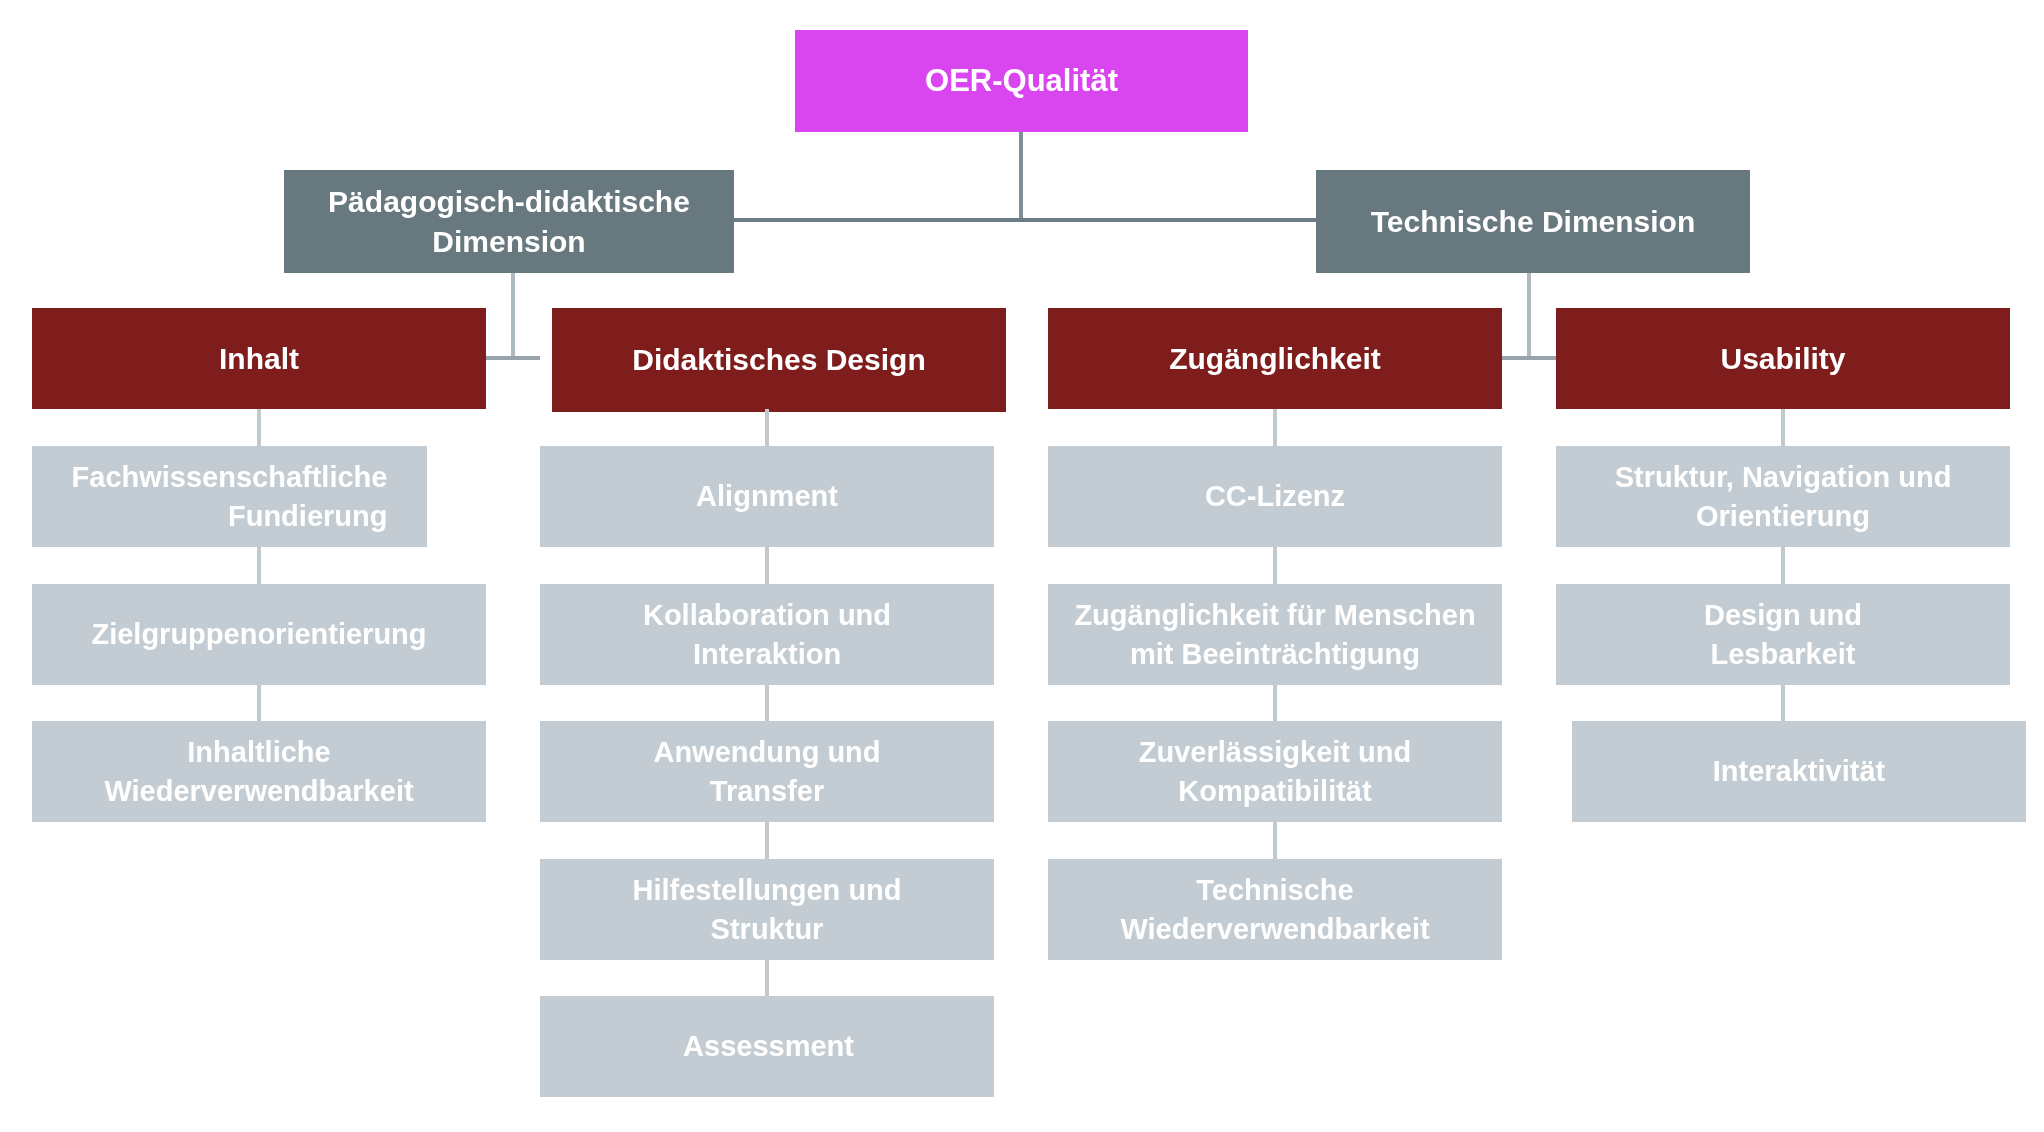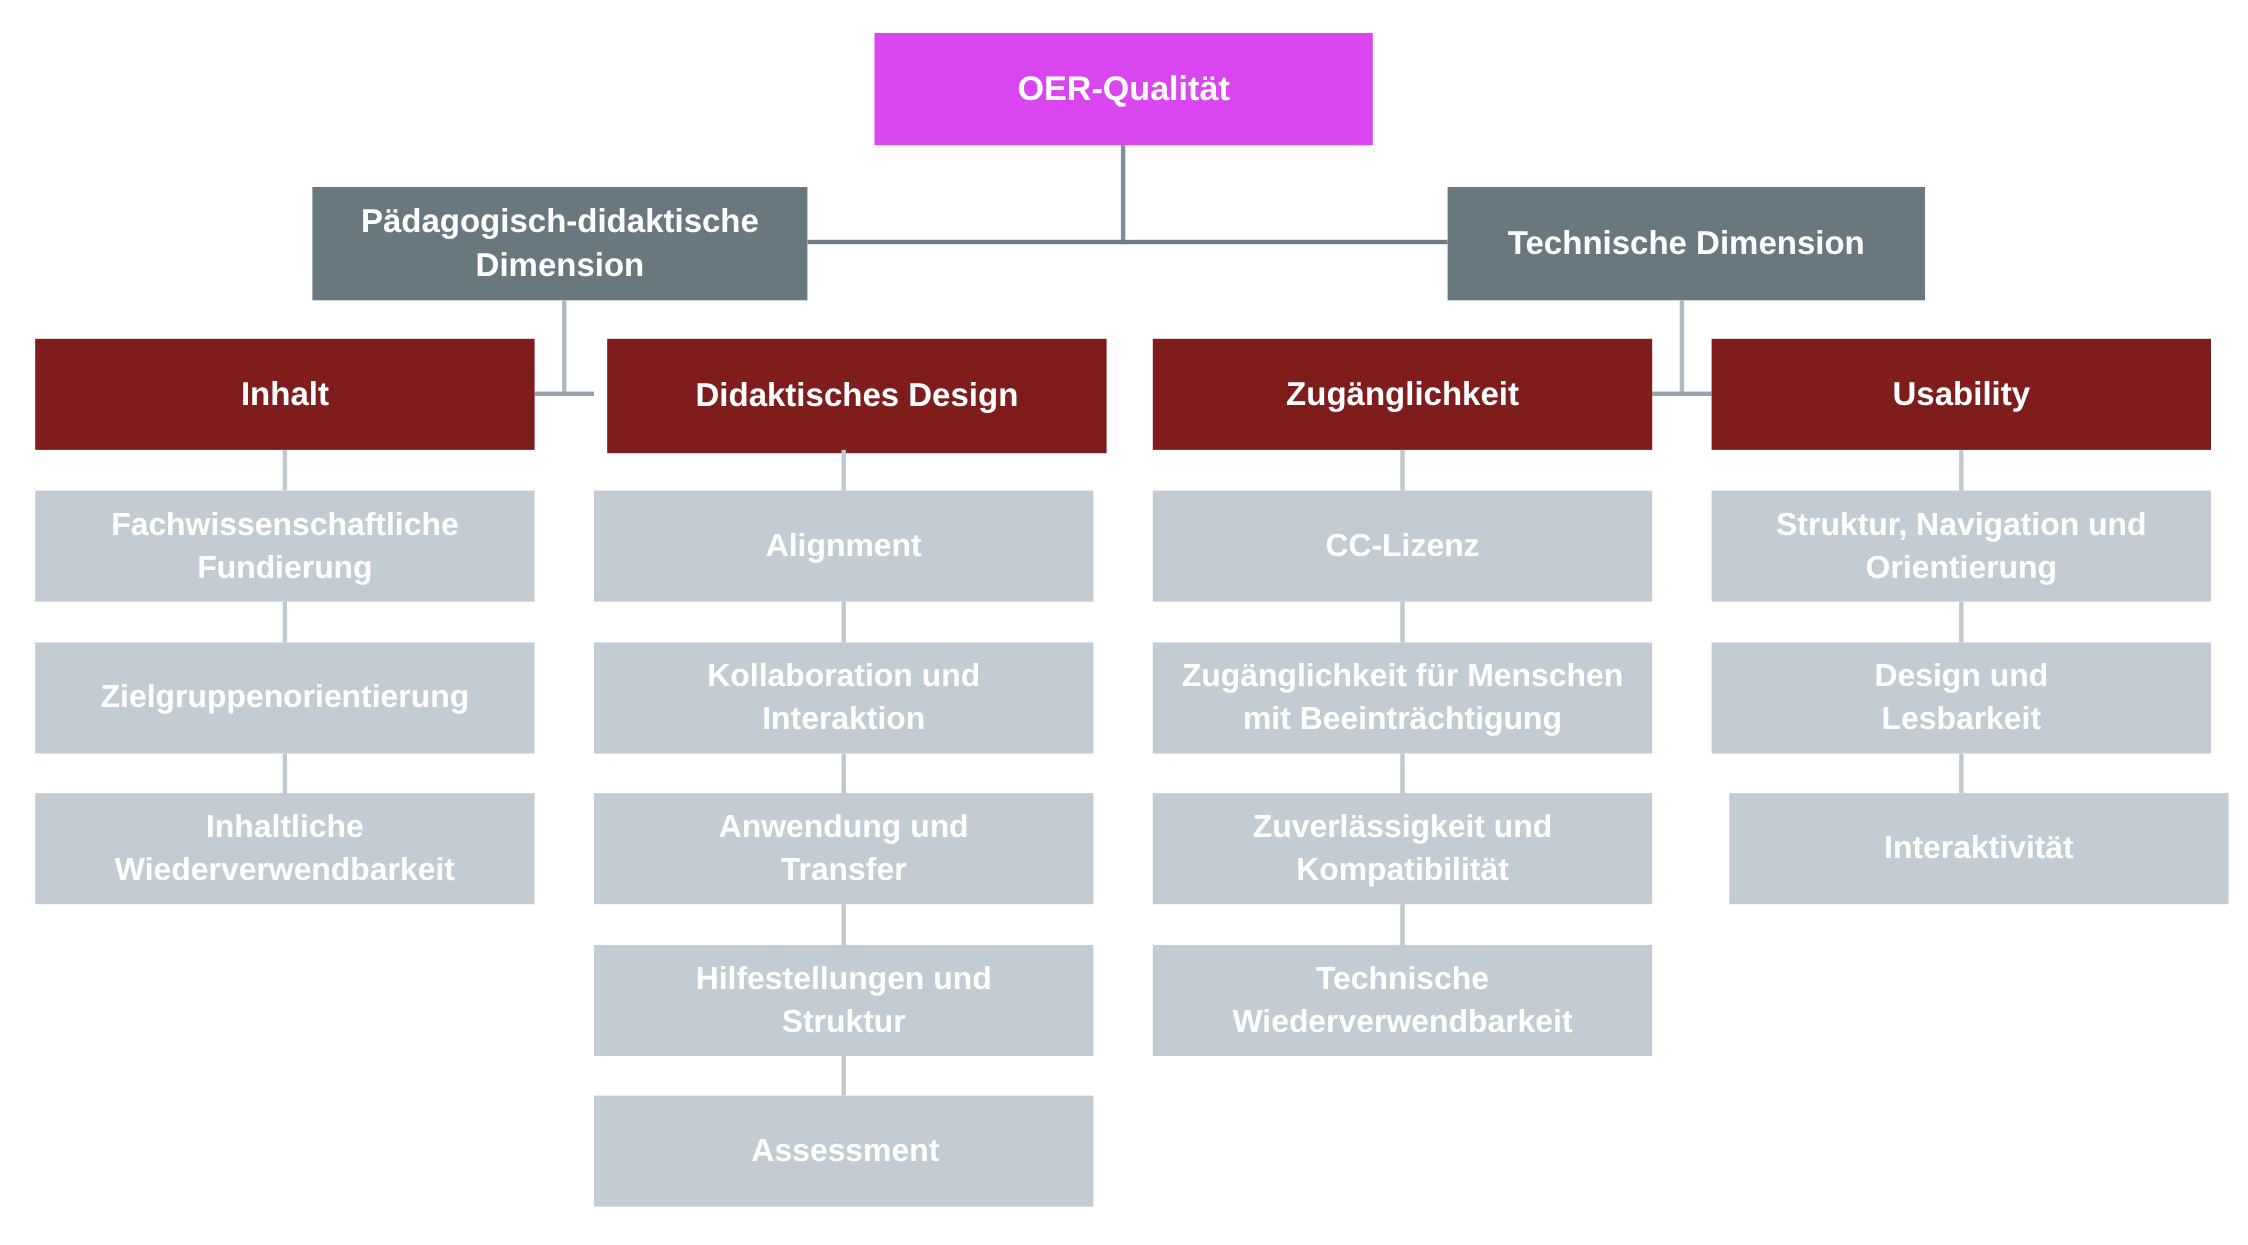--- a/index.html
+++ b/index.html
@@ -53,21 +53,21 @@
 Dimension</div>
   <div class="node l2" style="left:1316px; top:170px; width:434px; height:103px;">Technische Dimension</div>
 
   <div class="line line-mid" style="left:511px; top:273px; width:4px; height:85px;"></div>
   <div class="line line-bar23" style="left:486px; top:356px; width:54px; height:4px;"></div>
   <div class="line line-mid" style="left:1527px; top:273px; width:4px; height:85px;"></div>
   <div class="line line-bar23" style="left:1502px; top:356px; width:54px; height:4px;"></div>
 
   <div class="node l3" style="left:32px; top:308px; width:454px; height:101px;">Inhalt</div>
   <div class="line line-light" style="left:257px; top:409px; width:4px; height:37px;"></div>
-  <div class="node l4" style="left:32px; top:446px; width:454px; height:101px;">Fachwissenschaftliche
+  <div class="node l4" style="left:32px; top:446px; width:395px; height:101px;text-align:right;">Fachwissenschaftliche
 Fundierung</div>
   <div class="line line-light" style="left:257px; top:547px; width:4px; height:37px;"></div>
   <div class="node l4" style="left:32px; top:584px; width:454px; height:101px;">Zielgruppenorientierung</div>
   <div class="line line-light" style="left:257px; top:685px; width:4px; height:36px;"></div>
   <div class="node l4" style="left:32px; top:721px; width:454px; height:101px;">Inhaltliche
 Wiederverwendbarkeit</div>
 
   <div class="node l3" style="left:540px; top:308px; width:454px; height:104px;margin-left:12px;">Didaktisches Design</div>
   <div class="line line-light" style="left:765px; top:409px; width:4px; height:37px;"></div>
   <div class="node l4" style="left:540px; top:446px; width:454px; height:101px;">Alignment</div>

